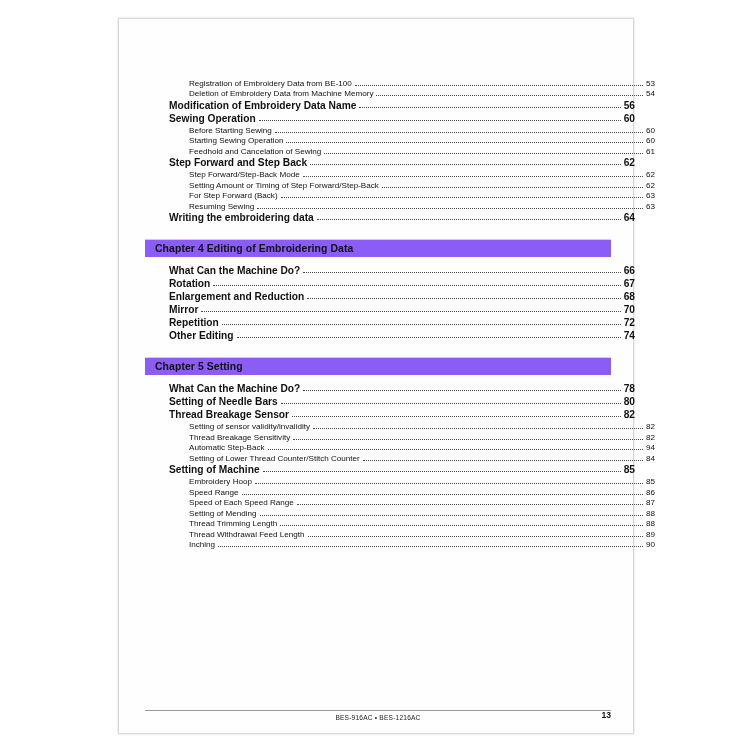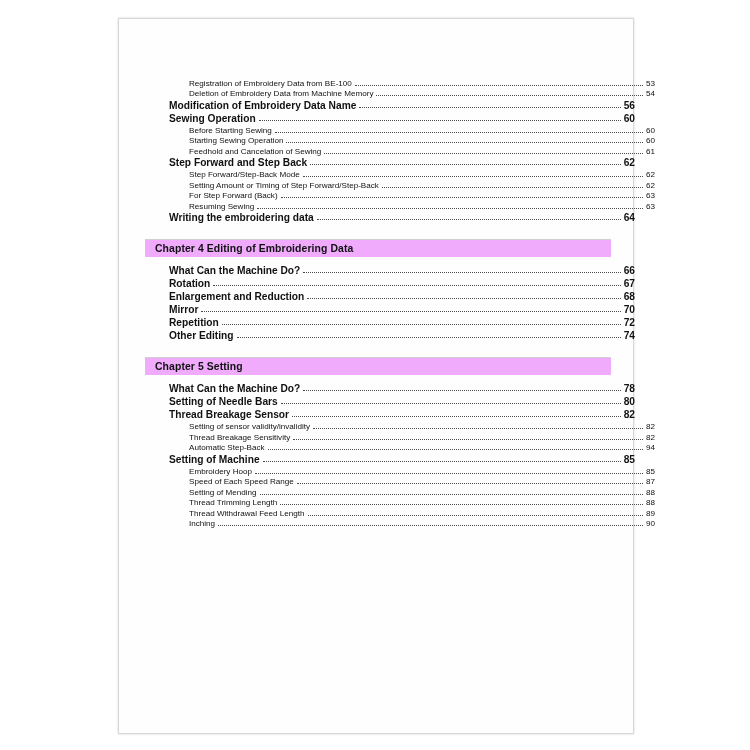--- a/index.html
+++ b/index.html
@@ -80,21 +80,21 @@
     margin-top: 1.5px;
     margin-bottom: 1.5px;
   }
   .lvl2 .page { font-size: 8.1px; }
   .lvl2 .dots { margin-bottom: 2px; }
 
   
   .chapter-bar {
     margin-top: 16px;
     margin-bottom: 8px;
-    background: #f0abfc;
+    background: #8b5cf6;
     height: 17px;
     display: flex;
     align-items: center;
     padding-left: 10px;
     border-top: 1px solid #cfcfcf;
   }
   .chapter-bar .ch-title {
     font-size: 10.4px;
     font-weight: bold;
     color: #111111;
@@ -258,31 +258,41 @@
           <div class="row lvl2">
             <span class="label">Thread Breakage Sensitivity</span>
             <span class="dots"></span>
             <span class="page">82</span>
           </div>
           <div class="row lvl2">
             <span class="label">Automatic Step-Back</span>
             <span class="dots"></span>
             <span class="page">94</span>
           </div>
+          <div class="row lvl2">
+            <span class="label">Setting of Lower Thread Counter/Stitch Counter</span>
+            <span class="dots"></span>
+            <span class="page">84</span>
+          </div>
           <div class="row lvl1">
             <span class="label">Setting of Machine</span>
             <span class="dots"></span>
             <span class="page">85</span>
           </div>
           <div class="row lvl2">
             <span class="label">Embroidery Hoop</span>
             <span class="dots"></span>
             <span class="page">85</span>
           </div>
           <div class="row lvl2">
+            <span class="label">Speed Range</span>
+            <span class="dots"></span>
+            <span class="page">86</span>
+          </div>
+          <div class="row lvl2">
             <span class="label">Speed of Each Speed Range</span>
             <span class="dots"></span>
             <span class="page">87</span>
           </div>
           <div class="row lvl2">
             <span class="label">Setting of Mending</span>
             <span class="dots"></span>
             <span class="page">88</span>
           </div>
           <div class="row lvl2">
@@ -294,15 +304,19 @@
             <span class="label">Thread Withdrawal Feed Length</span>
             <span class="dots"></span>
             <span class="page">89</span>
           </div>
           <div class="row lvl2">
             <span class="label">Inching</span>
             <span class="dots"></span>
             <span class="page">90</span>
           </div>
         </div>
+    </div>
+    <div class="footer">
+      <span class="model">BES-916AC • BES-1216AC</span>
+      <span class="pagenum">13</span>
     </div>
   </div>
 </div>
 
 </body></html>

